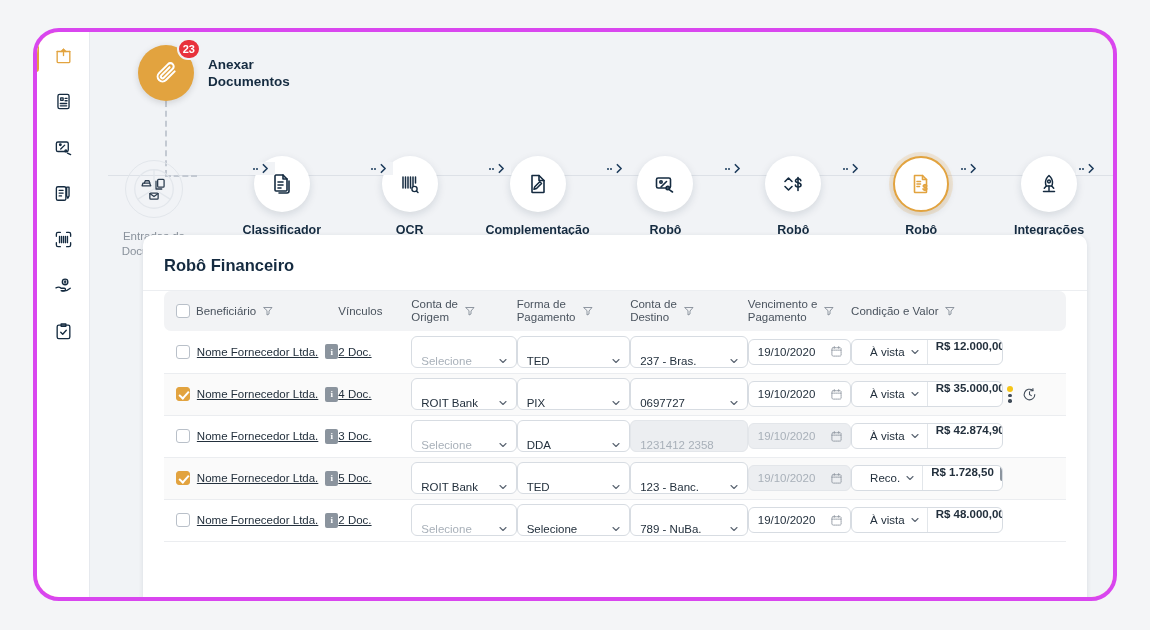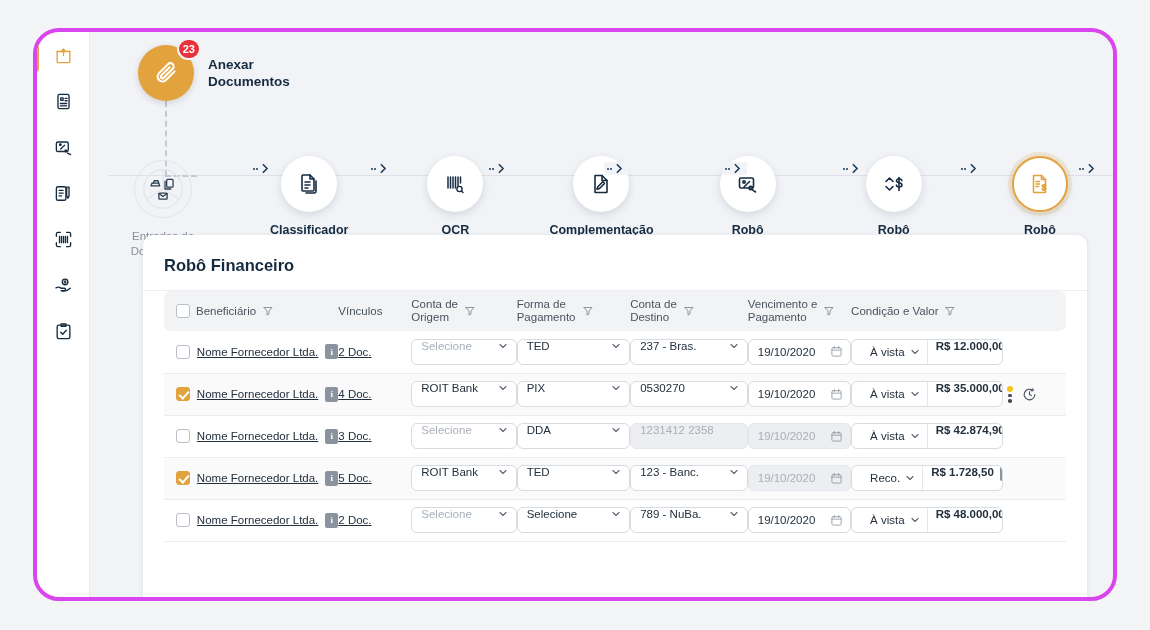--- a/index.html
+++ b/index.html
@@ -282,22 +282,22 @@
     font-family: "Liberation Serif", serif;
     cursor: pointer;
     flex: 0 0 13px;
   }
   .doc-link {
     text-decoration: underline;
     font-size: 11.5px; color: #23303d;
     cursor: pointer;
   }
   .sel-box {
-    display: flex; align-items: flex-start; justify-content: space-between;
-    height: 26px;
+    display: flex; align-items: flex-end; justify-content: space-between;
+    height: 32px;
     border: 1px solid #d7dce2;
     border-radius: 6px;
     background: #fff;
     padding: 0 7px 0 9px;
     font-size: 11.5px;
     color: #23303d;
     cursor: pointer;
     white-space: nowrap;
   }
   .sel-box.ph { color: #a8b0b9; }
@@ -616,20 +616,35 @@
 Financeiro</div>
         </div>
         <div class="chev" style="left:986px">
           <span class="dot"></span>
             <span class="dot"></span>
           <svg width="13" height="13" viewBox="0 0 24 24" fill="none" stroke="currentColor" stroke-width="3" stroke-linecap="round" stroke-linejoin="round">
               <path d="M8 5l7 7-7 7"></path>
             </svg>
         </div>
 
+        <div class="stage">
+
+          <div class="node">
+            <span>
+              <svg width="24" height="24" viewBox="0 0 24 24" fill="none" stroke="currentColor" stroke-width="1.5" stroke-linecap="round" stroke-linejoin="round">
+                <path d="M12 3.5c2.3 2 3.5 4.6 3.5 7.3 0 1.2-.3 2.3-.8 3.2h-5.4c-.5-.9-.8-2-.8-3.2C8.5 8.1 9.7 5.5 12 3.5z"></path>
+                <circle cx="12" cy="9.5" r="1.4"></circle>
+                <path d="M9.3 14l-2 2.3M14.7 14l2 2.3"></path>
+                <path d="M12 14v4.5"></path>
+                <path d="M6.5 19.5h11"></path>
+              </svg>
+            </span>
+          </div>
+          <div class="stage-name">Integrações</div>
+        </div>
 
       </div>
     </div>
 
     <div class="panel">
       <div class="panel-title">Robô Financeiro</div>
 
 
       <div class="table-wrap">
         <table>
@@ -800,21 +815,21 @@
                 <td>
                   <div class="sel-box">
                     <span>PIX</span>
                     <svg class="cv" width="12" height="12" viewBox="0 0 24 24" fill="none" stroke="#5b6572" stroke-width="2.2" stroke-linecap="round" stroke-linejoin="round">
                       <path d="M6 9l6 6 6-6"></path>
                     </svg>
                   </div>
                 </td>
                 <td>
                   <div class="sel-box">
-                    <span>0530270</span>
+                    <span>0697727</span>
                     <svg class="cv" width="12" height="12" viewBox="0 0 24 24" fill="none" stroke="#5b6572" stroke-width="2.2" stroke-linecap="round" stroke-linejoin="round">
                       <path d="M6 9l6 6 6-6"></path>
                     </svg>
                   </div>
                 </td>
                 <td>
                   <div class="date-box">
                     <span>19/10/2020</span>
                     <span>
                       <svg width="13" height="13" viewBox="0 0 24 24" fill="none" stroke="#8a929c" stroke-width="1.6" stroke-linecap="round" stroke-linejoin="round">

